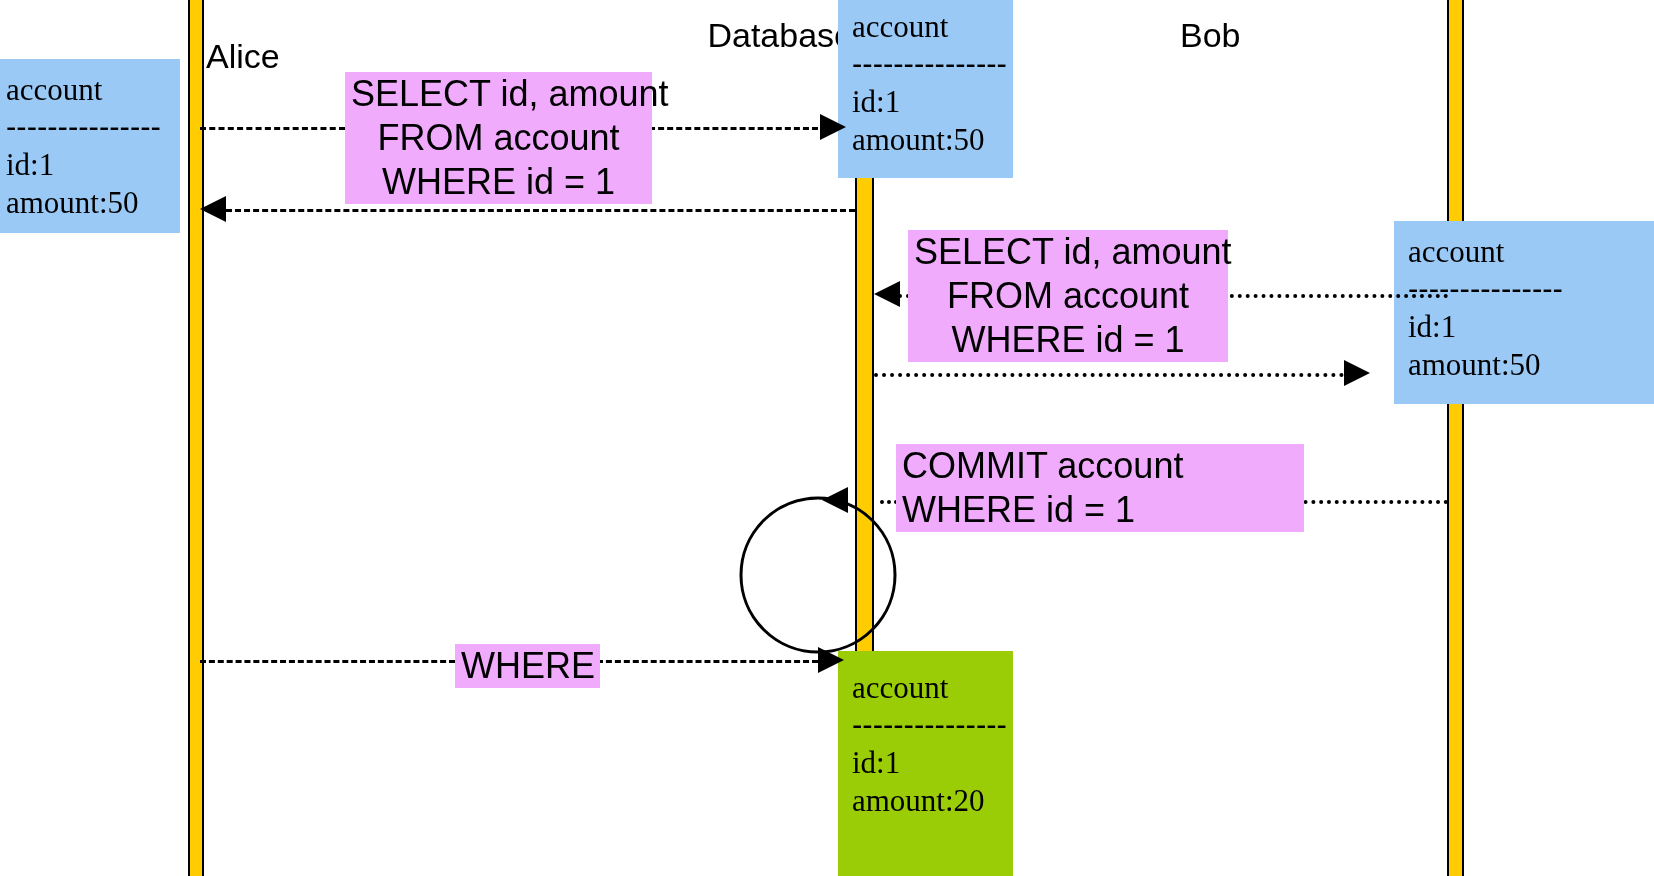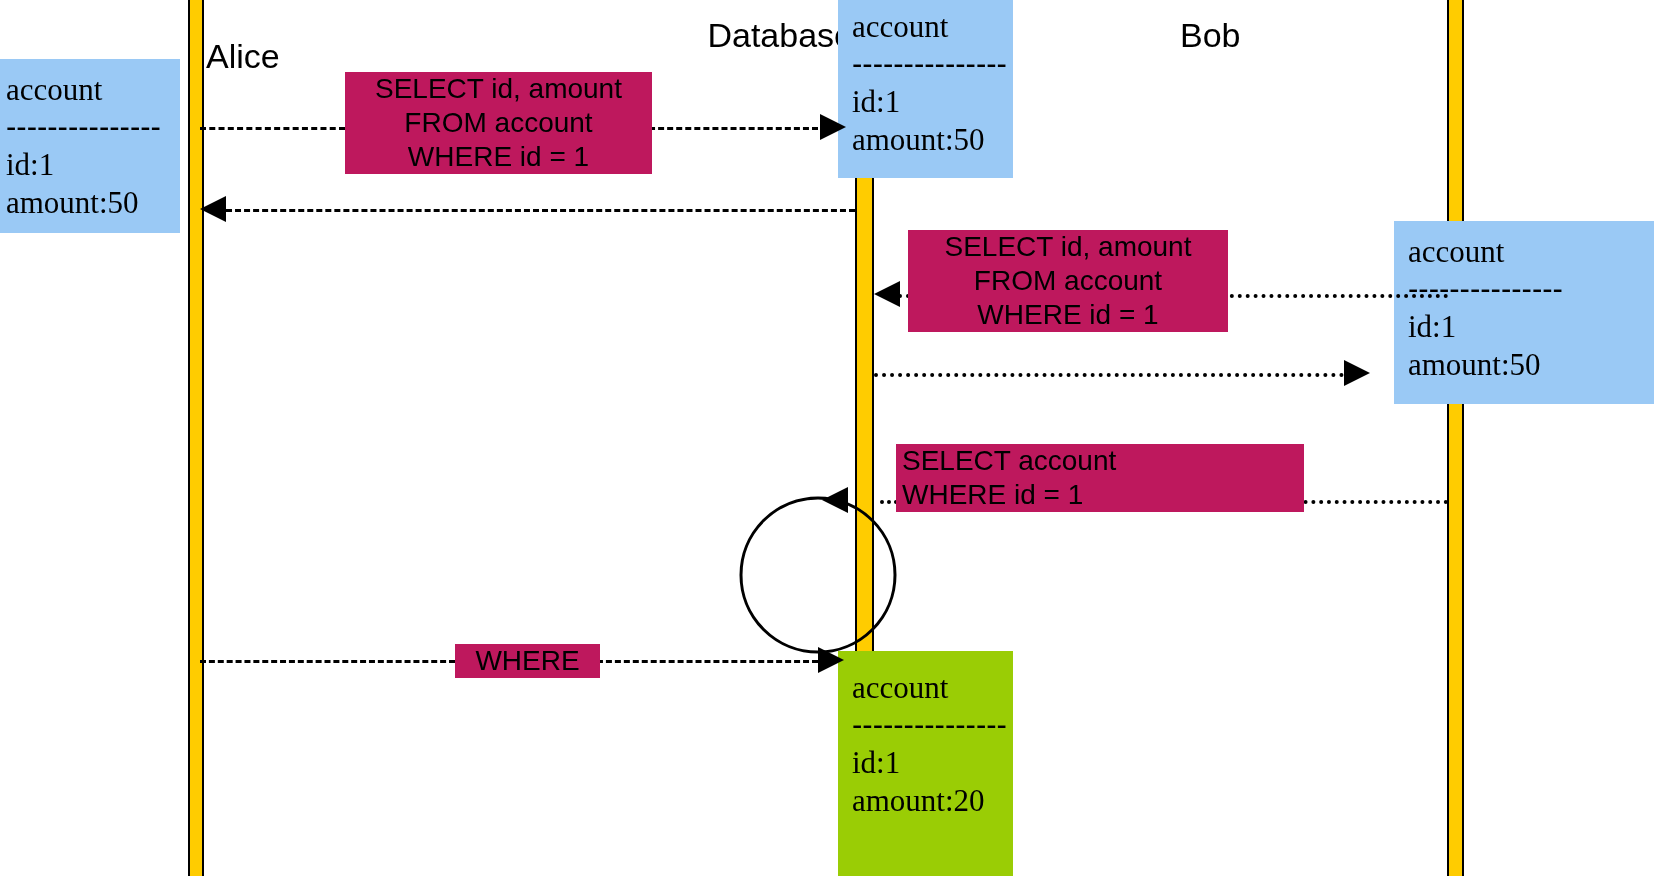--- a/index.html
+++ b/index.html
@@ -45,26 +45,26 @@
     line-height:1.0;
     white-space:nowrap;
     display:block;
     margin:2px 0 4px 0;
   }
   .note-line { display:block; white-space:nowrap;font-family:Liberation Serif, serif; }
 
   
   .msg-label {
     position:absolute;
-    font-size:28px;
+    font-size:36px;
     line-height:1.22;
     color:#000;
     text-align:center;
     white-space:nowrap;
-    background:#be185d;
+    background:#f0abfc;
     padding:0 6px;
   }
   .msg-label .l { display:block; }
 
   
   .aline {
     position:absolute;
     height:0;
     border-top-width:3px;
     border-top-color:#000;
@@ -149,21 +149,21 @@
     <span class="l">WHERE id = 1</span>
   </div>
 
   <div class="aline dotted" style="left:874px; top:373px; width:470px;"></div>
   <div class="arrowhead right" style="left:1344px; top:360px;"></div>
 
   <div class="aline dotted" style="left:880px; top:500px; width:18px;"></div>
   <div class="aline dotted" style="left:1288px; top:500px; width:160px;"></div>
   <div class="arrowhead left" style="left:822px; top:487px;"></div>
   <div class="msg-label" style="left:896px; top:444px; width:396px; text-align:left;">
-    <span class="l">SELECT account</span>
+    <span class="l">COMMIT account</span>
     <span class="l">WHERE id = 1</span>
   </div>
 
   <svg class="selfloop" style="left:730px; top:485px;" width="180" height="180" viewBox="0 0 180 180">
     <circle cx="88" cy="90" r="77" fill="none" stroke="#000" stroke-width="3"></circle>
   </svg>
 
   <div class="aline dashed" style="left:200px; top:660px; width:255px;"></div>
   <div class="aline dashed" style="left:588px; top:660px; width:230px;"></div>
   <div class="arrowhead right" style="left:818px; top:647px;"></div>

